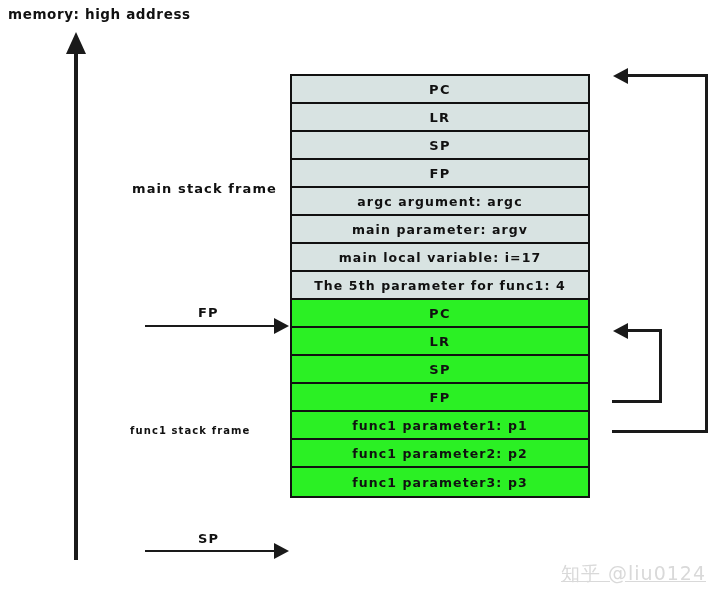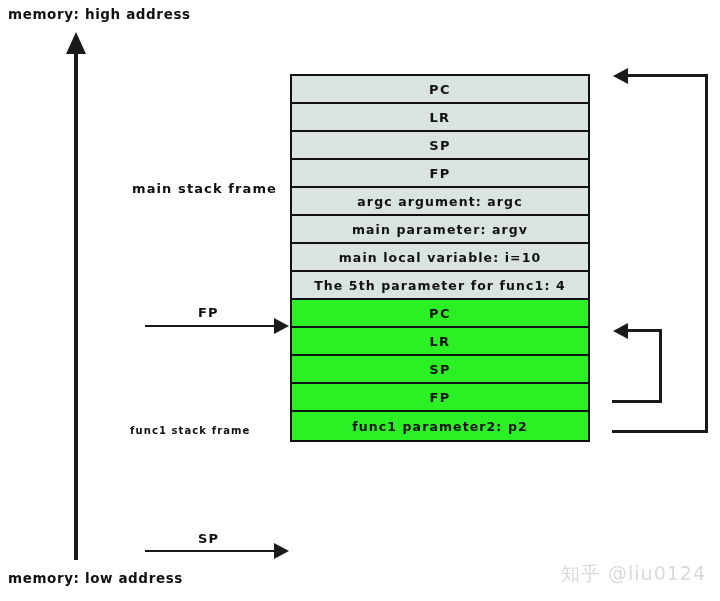--- a/index.html
+++ b/index.html
@@ -87,21 +87,21 @@
   
   #outer-top{left:628px;top:74px;width:80px;height:2.6px;}
   #outer-vert{left:705px;top:74px;width:2.6px;height:359px;}
   #outer-bottom{left:612px;top:430px;width:96px;height:2.6px;}
   #outer-head{left:613px;top:68px;}
 
   
   #watermark{
     position:absolute;right:14px;top:561px;
     font-size:19px;color:#d9d9d9;font-weight:normal;
-    letter-spacing:1px;white-space:nowrap;
+    letter-spacing:1px;white-space:nowrap;text-decoration:underline;
   }
 </style>
 </head>
 <body>
 
 <div id="root">
 
   <div class="lbl" id="high-addr">memory: high address</div>
 
   <div id="mem-axis-head"></div>
@@ -119,36 +119,37 @@
   <div class="ptr-line" id="sp-line"></div>
   <div class="ptr-head" id="sp-head"></div>
 
   <div id="stack">
       <div class="row gray reg">PC</div>
       <div class="row gray reg">LR</div>
       <div class="row gray reg">SP</div>
       <div class="row gray reg">FP</div>
       <div class="row gray">argc argument:  argc</div>
       <div class="row gray">main parameter:  argv</div>
-      <div class="row gray">main local variable:  i=10</div>
+      <div class="row gray">main local variable:  i=17</div>
       <div class="row gray">The 5th parameter for func1: 4</div>
       <div class="row green reg">PC</div>
       <div class="row green reg">LR</div>
       <div class="row green reg">SP</div>
       <div class="row green reg">FP</div>
+      <div class="row green">func1 parameter1: p1</div>
       <div class="row green">func1 parameter2: p2</div>
+      <div class="row green">func1 parameter3: p3</div>
     </div>
 
   <div class="brk" id="inner-top"></div>
   <div class="brk" id="inner-vert"></div>
   <div class="brk" id="inner-bottom"></div>
   <div class="brk-head" id="inner-head"></div>
 
   <div class="brk" id="outer-top"></div>
   <div class="brk" id="outer-vert"></div>
   <div class="brk" id="outer-bottom"></div>
   <div class="brk-head" id="outer-head"></div>
 
-  <div class="lbl" id="low-addr">memory: low address</div>
 
   <div id="watermark">知乎 @liu0124</div>
 
 </div>
 
 </body></html>

